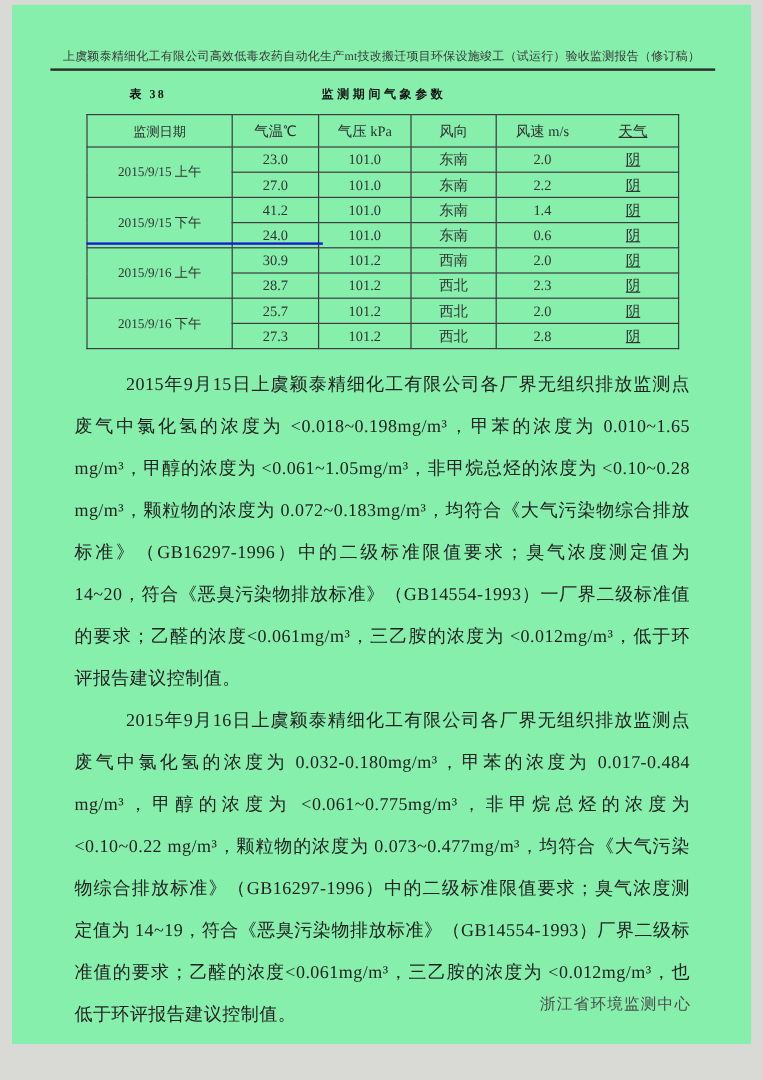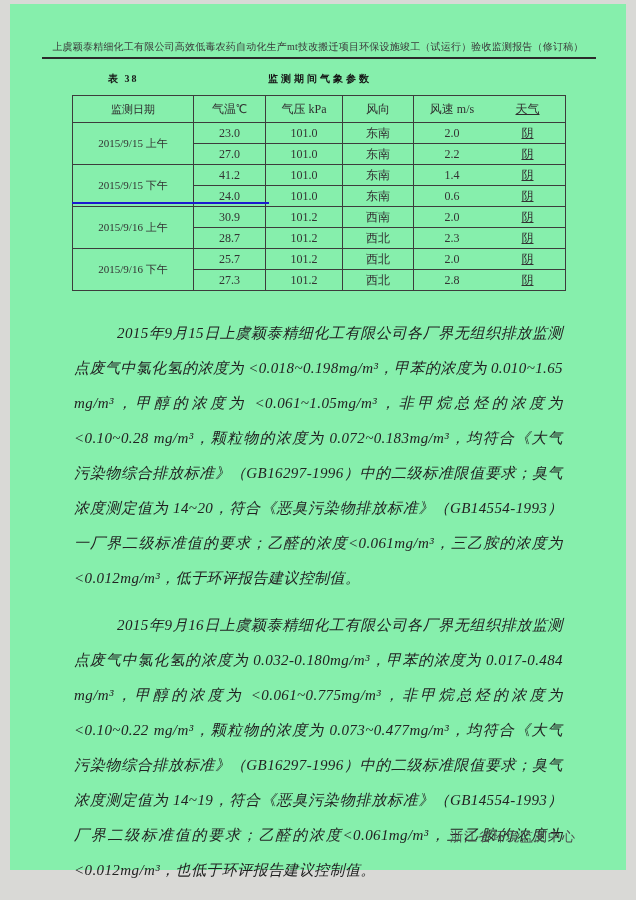--- a/index.html
+++ b/index.html
@@ -57,21 +57,21 @@
   
   .content{
     position:absolute;left:52px;top:300px;width:513px;
     font-size:15px;line-height:35px;color:#222;
     text-align:justify;
   }
   .sec-heading{
     padding-left:44px;font-size:15px;color:#1d1d1d;
     letter-spacing:1px;
   }
-  .content p{margin:12px;text-indent:43px;letter-spacing:0.4px;font-style:italic;}
+  .content p{margin:0;text-indent:43px;letter-spacing:0.4px;}
   
   .page-number{
     position:absolute;left:0;width:100%;top:826px;text-align:center;
     font-size:10px;color:#777;
   }
   .footer-org{
     position:absolute;right:50px;top:824px;
     font-size:13px;color:#4a4a4a;letter-spacing:1px;
   }
 </style>

